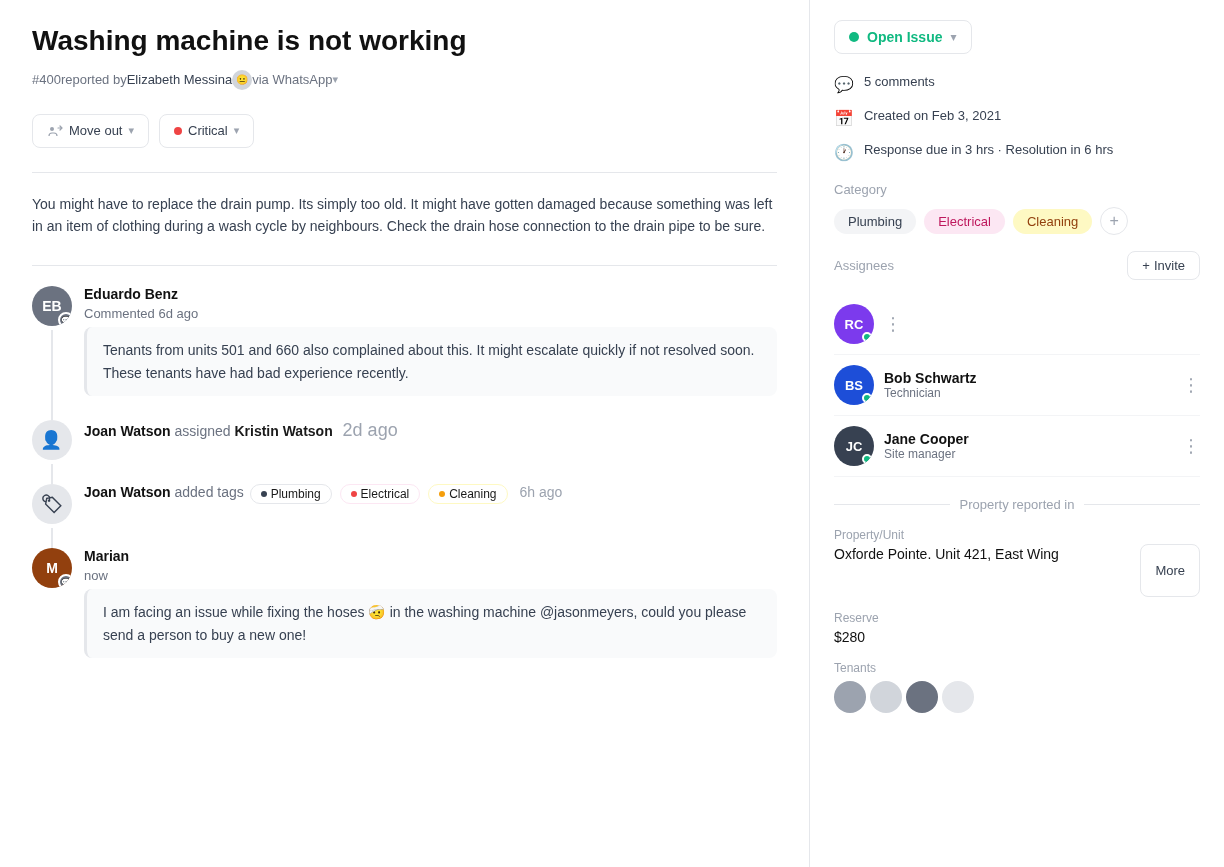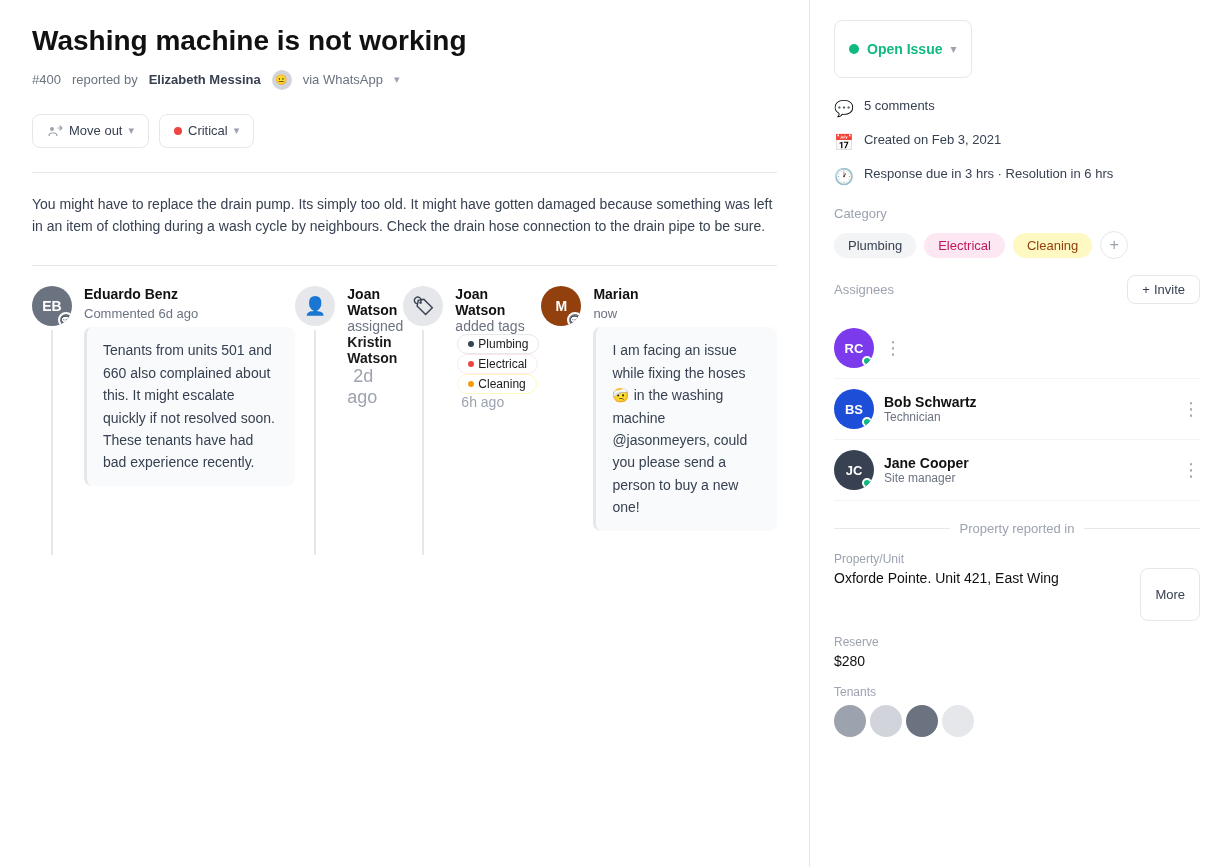--- a/index.html
+++ b/index.html
@@ -1,58 +1,58 @@
 <!DOCTYPE html>
 <html><head>
   <meta charset="utf-8">
   <style>
     * { box-sizing: border-box; margin: 0; padding: 0; }
     body { font-family: -apple-system, BlinkMacSystemFont, 'Segoe UI', sans-serif; font-size: 14px; color: #1a1a1a; background: #fff; display: flex; height: 867px; overflow: hidden; }
 
     
     .left-panel { flex: 0 0 810px; padding: 24px 32px; overflow-y: auto; border-right: 1px solid #e5e7eb; }
     .issue-title { font-size: 28px; font-weight: 700; color: #111; margin-bottom: 12px; line-height: 1.2; }
-    .issue-meta { display: flex; align-items: center; gap: 11px; color: #6b7280; font-size: 13px; margin-bottom: 24px; }
-    .issue-meta strong { color: #374151; font-weight: 700; }
+    .issue-meta { display: flex; align-items: center; gap: 0; color: #6b7280; font-size: 13px; margin-bottom: 24px; }
+    .issue-meta strong { color: #374151; font-weight: 400; }
     .issue-meta .avatar-small { width: 20px; height: 20px; border-radius: 50%; background: #d1d5db; display: inline-flex; align-items: center; justify-content: center; font-size: 10px; color: #6b7280; }
     .issue-meta .chevron { font-size: 11px; color: #9ca3af; }
 
     .tags-row { display: flex; gap: 10px; margin-bottom: 24px; }
     .tag-btn { display: flex; align-items: center; gap: 6px; padding: 8px 14px; border: 1px solid #e5e7eb; border-radius: 8px; background: #fff; cursor: pointer; font-size: 13px; color: #374151; font-family: inherit; }
     .dot { width: 8px; height: 8px; border-radius: 50%; }
     .dot-red { background: #ef4444; }
     .chevron-down { font-size: 11px; color: #9ca3af; }
 
     .divider { border: none; border-top: 1px solid #e5e7eb; margin: 20px 0; }
 
     .issue-description { color: #374151; line-height: 1.6; font-size: 14px; margin-bottom: 28px; }
 
     .activity-title { font-size: 18px; font-weight: 600; color: #111; margin-bottom: 20px; }
 
     
-    .activity-list { display: flex; flex-direction: row; }
+    .activity-list { display: flex; flex-direction: column; }
     .activity-item { display: flex; gap: 12px; position: relative; }
     .activity-connector { display: flex; flex-direction: column; align-items: center; }
     .activity-avatar { width: 40px; height: 40px; border-radius: 50%; background: #d1d5db; flex-shrink: 0; display: flex; align-items: center; justify-content: center; font-size: 14px; font-weight: 600; color: #fff; overflow: hidden; position: relative; }
     .activity-avatar .comment-icon { position: absolute; bottom: -2px; right: -2px; width: 16px; height: 16px; border-radius: 50%; background: #6b7280; display: flex; align-items: center; justify-content: center; font-size: 8px; color: #fff; border: 2px solid #fff; }
     .activity-line { width: 2px; background: #e5e7eb; flex: 1; margin-top: 4px; min-height: 20px; }
     .activity-content { flex: 1; padding-bottom: 24px; }
     .activity-author { font-weight: 600; color: #111; font-size: 14px; }
     .activity-sub { color: #6b7280; font-size: 13px; margin-bottom: 6px; }
     .activity-text { color: #374151; line-height: 1.6; font-size: 14px; background: #f9fafb; padding: 12px 16px; border-radius: 8px; border-left: 3px solid #e5e7eb; }
     .activity-simple-text { color: #374151; font-size: 18px; }
 
     .tag-inline { display: inline-flex; align-items: center; gap: 4px; padding: 2px 10px; border: 1px solid #e5e7eb; border-radius: 20px; font-size: 12px; margin: 0 2px; }
     .tag-inline .dot { width: 6px; height: 6px; }
 
     
     .right-panel { flex: 1; padding: 20px 24px; overflow-y: auto; }
 
     .status-row { display: flex; align-items: center; gap: 8px; margin-bottom: 20px; }
-    .status-badge { display: flex; align-items: center; gap: 8px; padding: 20px 14px; border: 1px solid #e5e7eb; border-radius: 8px; cursor: pointer; }
+    .status-badge { display: flex; align-items: center; gap: 8px; padding: 8px 14px; border: 1px solid #e5e7eb; border-radius: 8px; cursor: pointer; }
     .status-dot-green { width: 10px; height: 10px; border-radius: 50%; background: #10b981; }
     .status-label { color: #10b981; font-weight: 600; font-size: 14px; }
 
     .meta-item { display: flex; align-items: flex-start; gap: 10px; margin-bottom: 14px; color: #374151; font-size: 13px; }
     .meta-icon { font-size: 16px; color: #9ca3af; margin-top: 1px; flex-shrink: 0; }
     .meta-text { color: #374151; }
 
     .section-label { font-size: 13px; color: #9ca3af; font-weight: 500; margin: 20px 0 10px; }
 
     .category-tags { display: flex; align-items: center; gap: 8px; flex-wrap: wrap; margin-bottom: 16px; }

